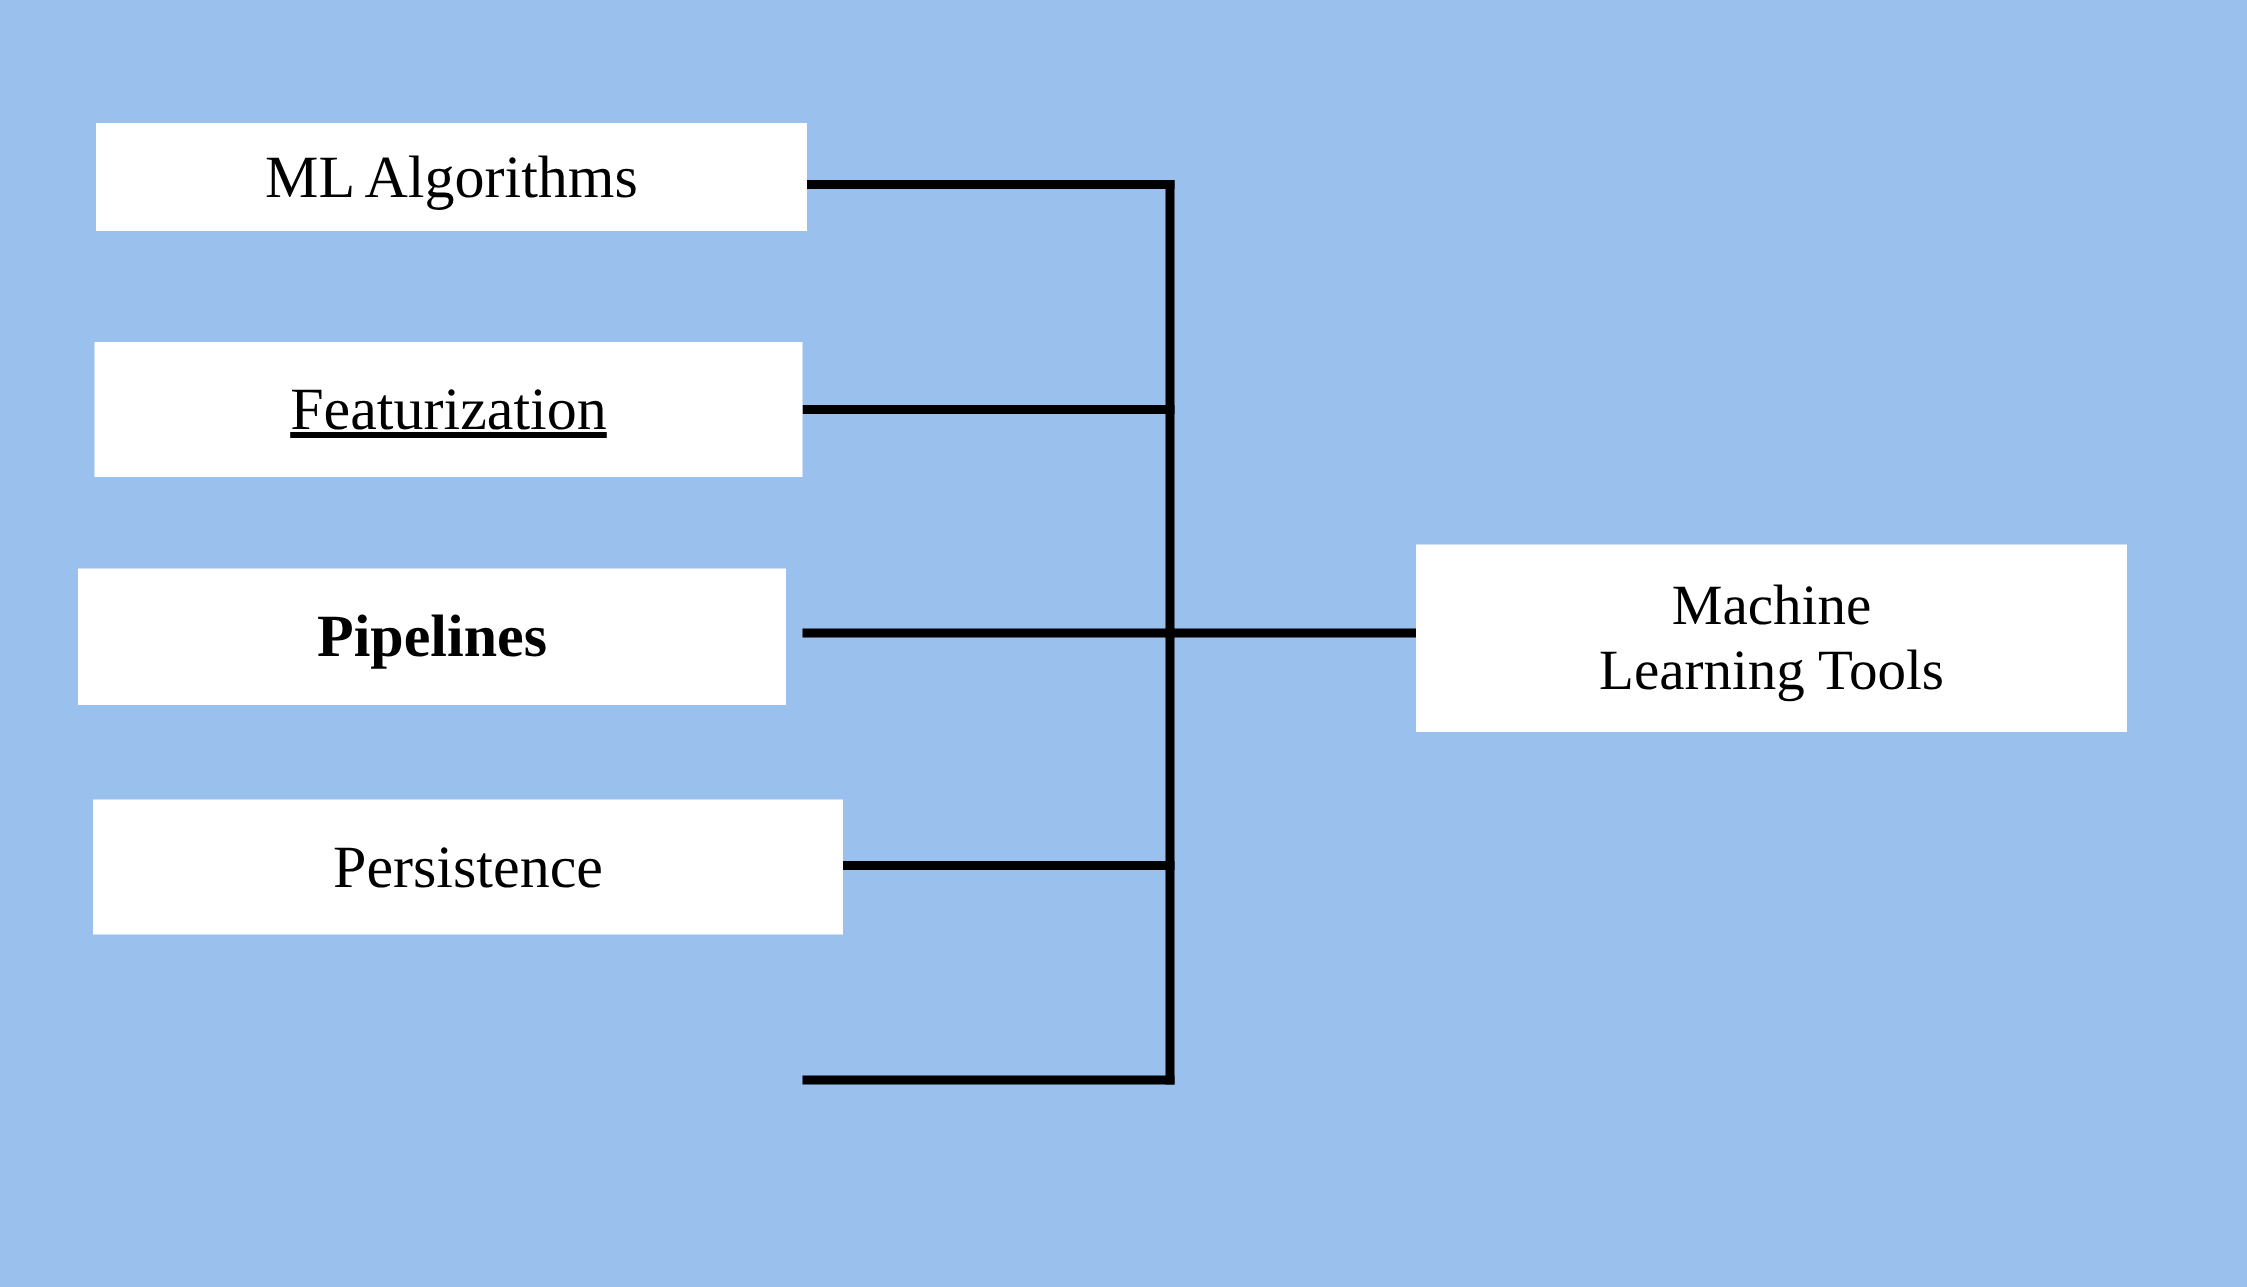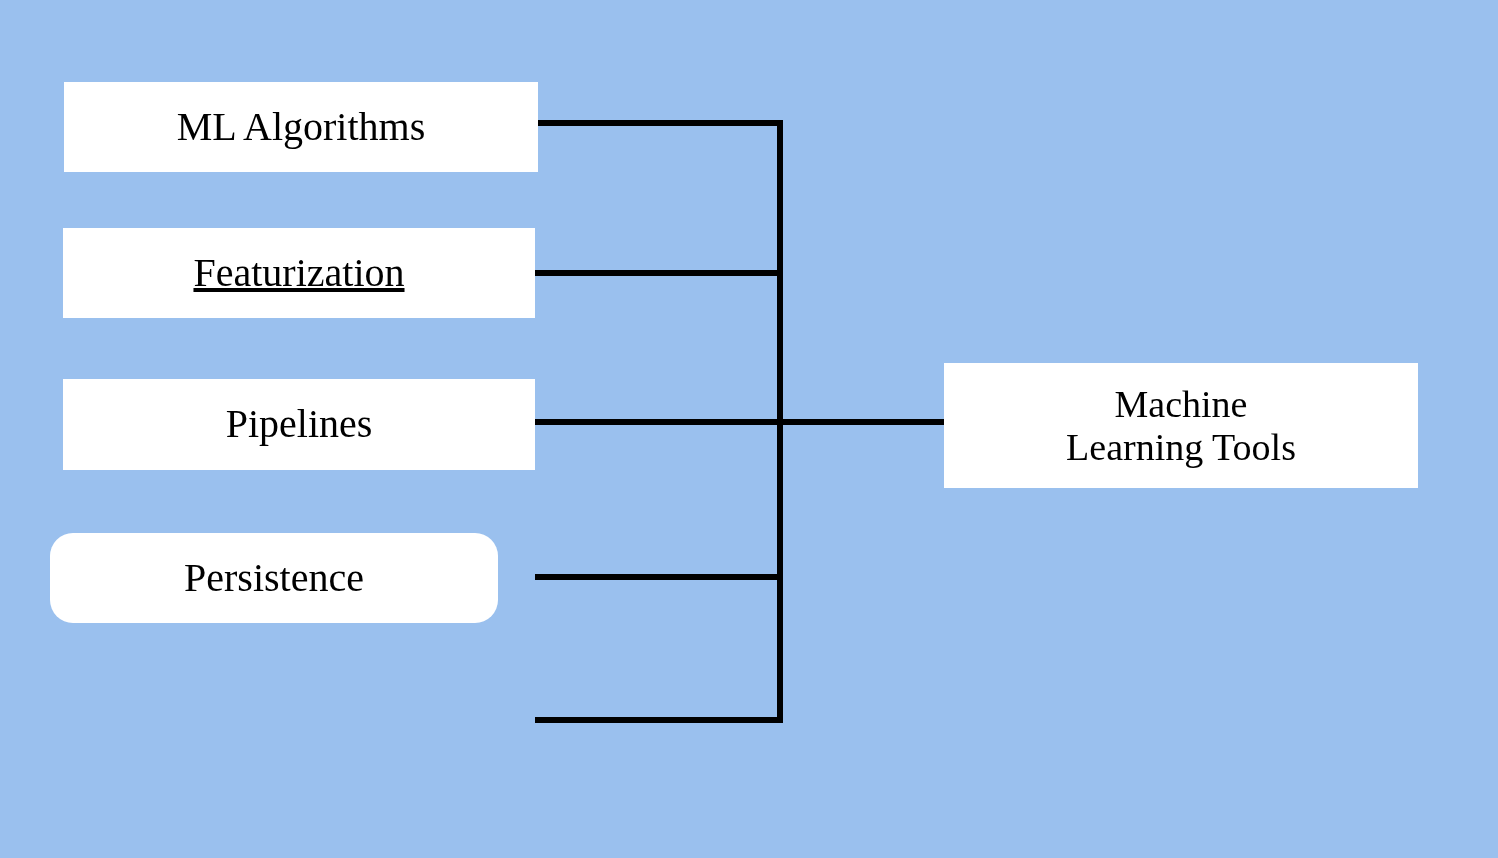--- a/index.html
+++ b/index.html
@@ -62,33 +62,33 @@
   <div class="connector conn-h" style="left:535px; top:270px; width:248px;"></div>
 
   <div class="connector conn-h" style="left:535px; top:419px; width:248px;"></div>
 
   <div class="connector conn-h" style="left:535px; top:574px; width:248px;"></div>
 
   <div class="connector conn-h" style="left:535px; top:717px; width:248px;"></div>
 
   <div class="connector conn-h" style="left:777px; top:419px; width:168px;"></div>
 
-  <div class="node leaf-node" style="left:64px; top:82px; width:474px; height:90px;">
+  <div class="node leaf-node" style="left:64px; top:82px; width:474px; height:72px;">
     <span class="node-label">ML Algorithms</span>
   </div>
 
   <div class="node leaf-node" style="left:63px; top:228px; width:472px; height:90px;text-decoration:underline;">
     <span class="node-label">Featurization</span>
   </div>
 
-  <div class="node leaf-node" style="left:63px; top:379px; width:472px; height:91px;">
+  <div class="node leaf-node" style="left:52px; top:379px; width:472px; height:91px;font-weight:bold;">
     <span class="node-label">Pipelines</span>
   </div>
 
-  <div class="node leaf-node" style="left:50px; top:533px; width:448px; height:90px;border-radius:23px;">
+  <div class="node leaf-node" style="left:62px; top:533px; width:500px; height:90px;">
     <span class="node-label">Persistence</span>
   </div>
 
 
   <div class="node root-node" style="left:944px; top:363px; width:474px; height:125px;">
     <span class="node-label">Machine
 Learning Tools</span>
   </div>
 
 </div>

